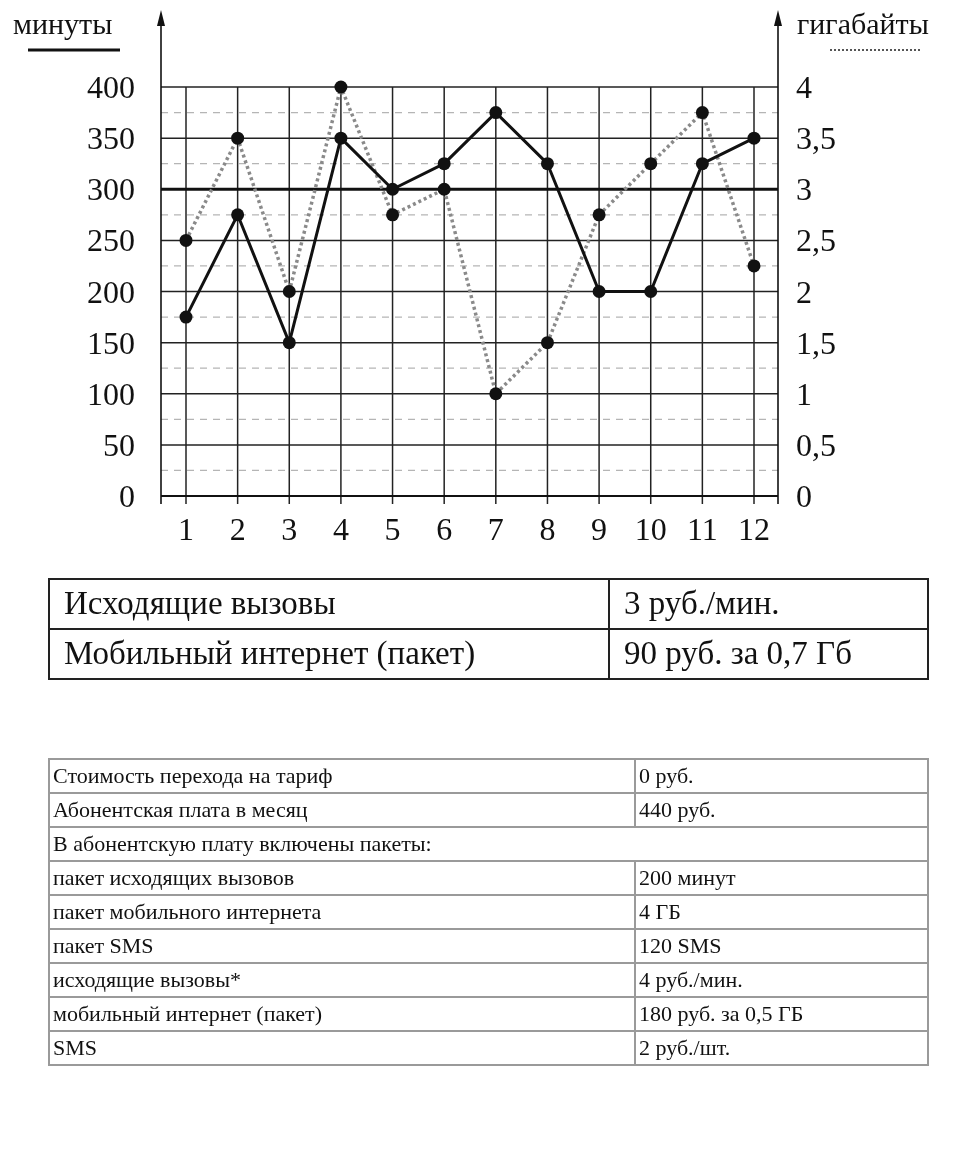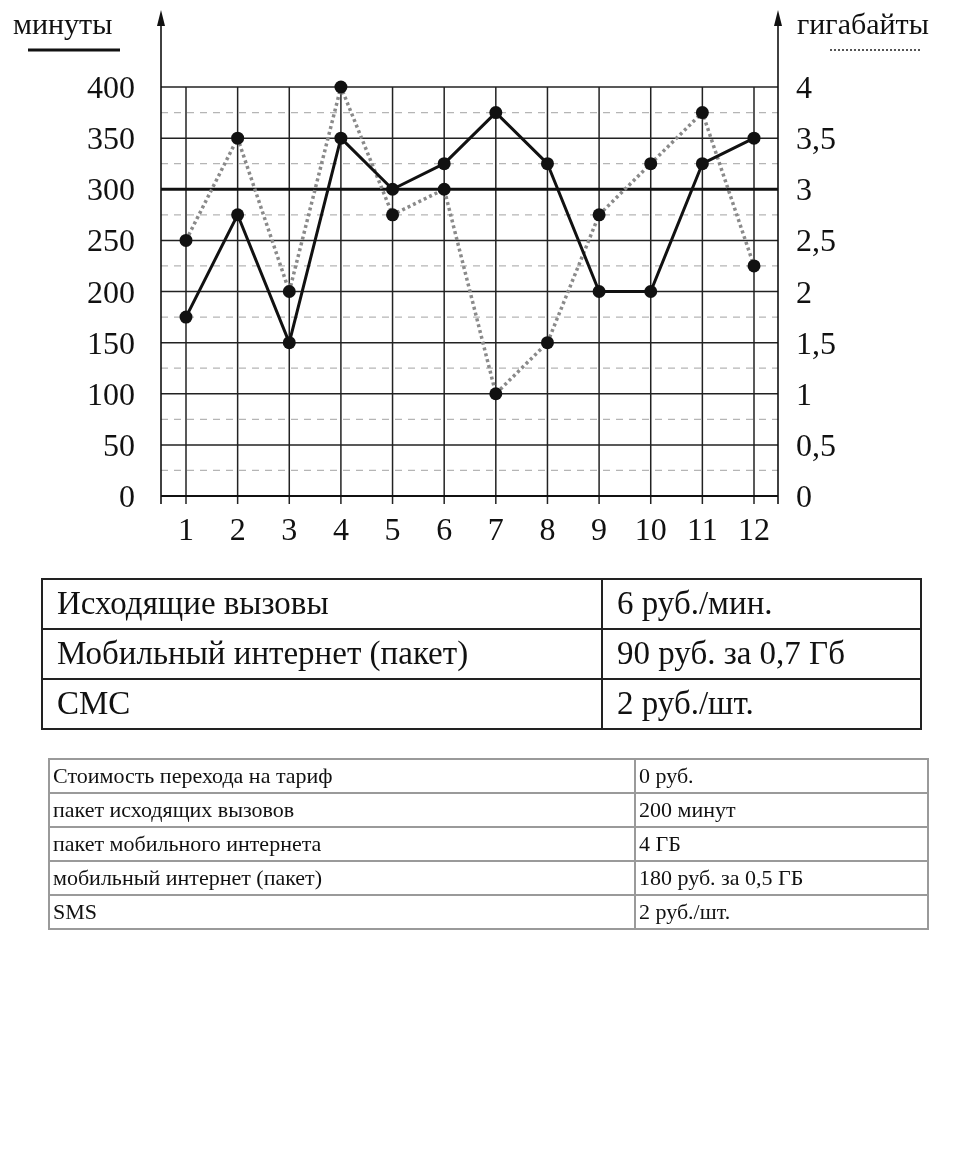--- a/index.html
+++ b/index.html
@@ -1,20 +1,20 @@
 <!DOCTYPE html>
 <html><head>
 <meta charset="utf-8">
 <style>
   html, body { margin: 0; padding: 0; background: #ffffff; }
   body { width: 968px; height: 1150px; position: relative; overflow: hidden;
          font-family: "Liberation Serif", serif; color: #111; }
   #chart { position: absolute; left: 0; top: 0; width: 968px; height: 560px; }
   #chart text { font-family: "Liberation Serif", serif; fill: #111; }
-  .tbl1 { position: absolute; left: 41px; top: 578px; width: 881px;
+  .tbl1 { position: absolute; left: 48px; top: 578px; width: 881px;
           border-collapse: collapse; font-size: 33px; }
   .tbl1 td { border: 2px solid #222; padding: 2px 14px 4px 14px; height: 42px; line-height: 40px; }
   .tbl1 td.c1 { width: 530px; }
   .tbl2 { position: absolute; left: 48px; top: 758px; width: 881px;
           border-collapse: collapse; font-size: 22px; }
   .tbl2 td { border: 2px solid #9a9a9a; padding: 0 3px; height: 32px; line-height: 30px; }
   .tbl2 td.c1 { width: 578px; }
 </style>
 </head>
 <body>
@@ -126,46 +126,57 @@
       <circle cx="650.7272727272727" cy="291.5" r="6.5" fill="#111"></circle>
       <circle cx="702.3636363636364" cy="163.6875" r="6.5" fill="#111"></circle>
       <circle cx="754" cy="138.125" r="6.5" fill="#111"></circle>
     </g>
 </svg>
 
 <table class="tbl1">
   <tbody id="tbl1-body">
       <tr>
         <td class="c1">Исходящие вызовы</td>
-        <td>6 руб./мин.</td>
+        <td>3 руб./мин.</td>
       </tr>
       <tr>
         <td class="c1">Мобильный интернет (пакет)</td>
         <td>90 руб. за 0,7 Гб</td>
-      </tr>
-      <tr>
-        <td class="c1">СМС</td>
-        <td>2 руб./шт.</td>
       </tr>
     </tbody>
 </table>
 
 <table class="tbl2">
   <tbody id="tbl2-body">
       <tr>
         <td class="c1">Стоимость перехода на тариф</td>
         <td>0 руб.</td>
       </tr>
       <tr>
+        <td class="c1">Абонентская плата в месяц</td>
+        <td>440 руб.</td>
+      </tr>
+      <tr>
+        <td class="" colspan="2">В абонентскую плату включены пакеты:</td>
+      </tr>
+      <tr>
         <td class="c1">пакет исходящих вызовов</td>
         <td>200 минут</td>
       </tr>
       <tr>
         <td class="c1">пакет мобильного интернета</td>
         <td>4 ГБ</td>
+      </tr>
+      <tr>
+        <td class="c1">пакет SMS</td>
+        <td>120 SMS</td>
+      </tr>
+      <tr>
+        <td class="c1">исходящие вызовы*</td>
+        <td>4 руб./мин.</td>
       </tr>
       <tr>
         <td class="c1">мобильный интернет (пакет)</td>
         <td>180 руб. за 0,5 ГБ</td>
       </tr>
       <tr>
         <td class="c1">SMS</td>
         <td>2 руб./шт.</td>
       </tr>
     </tbody>

